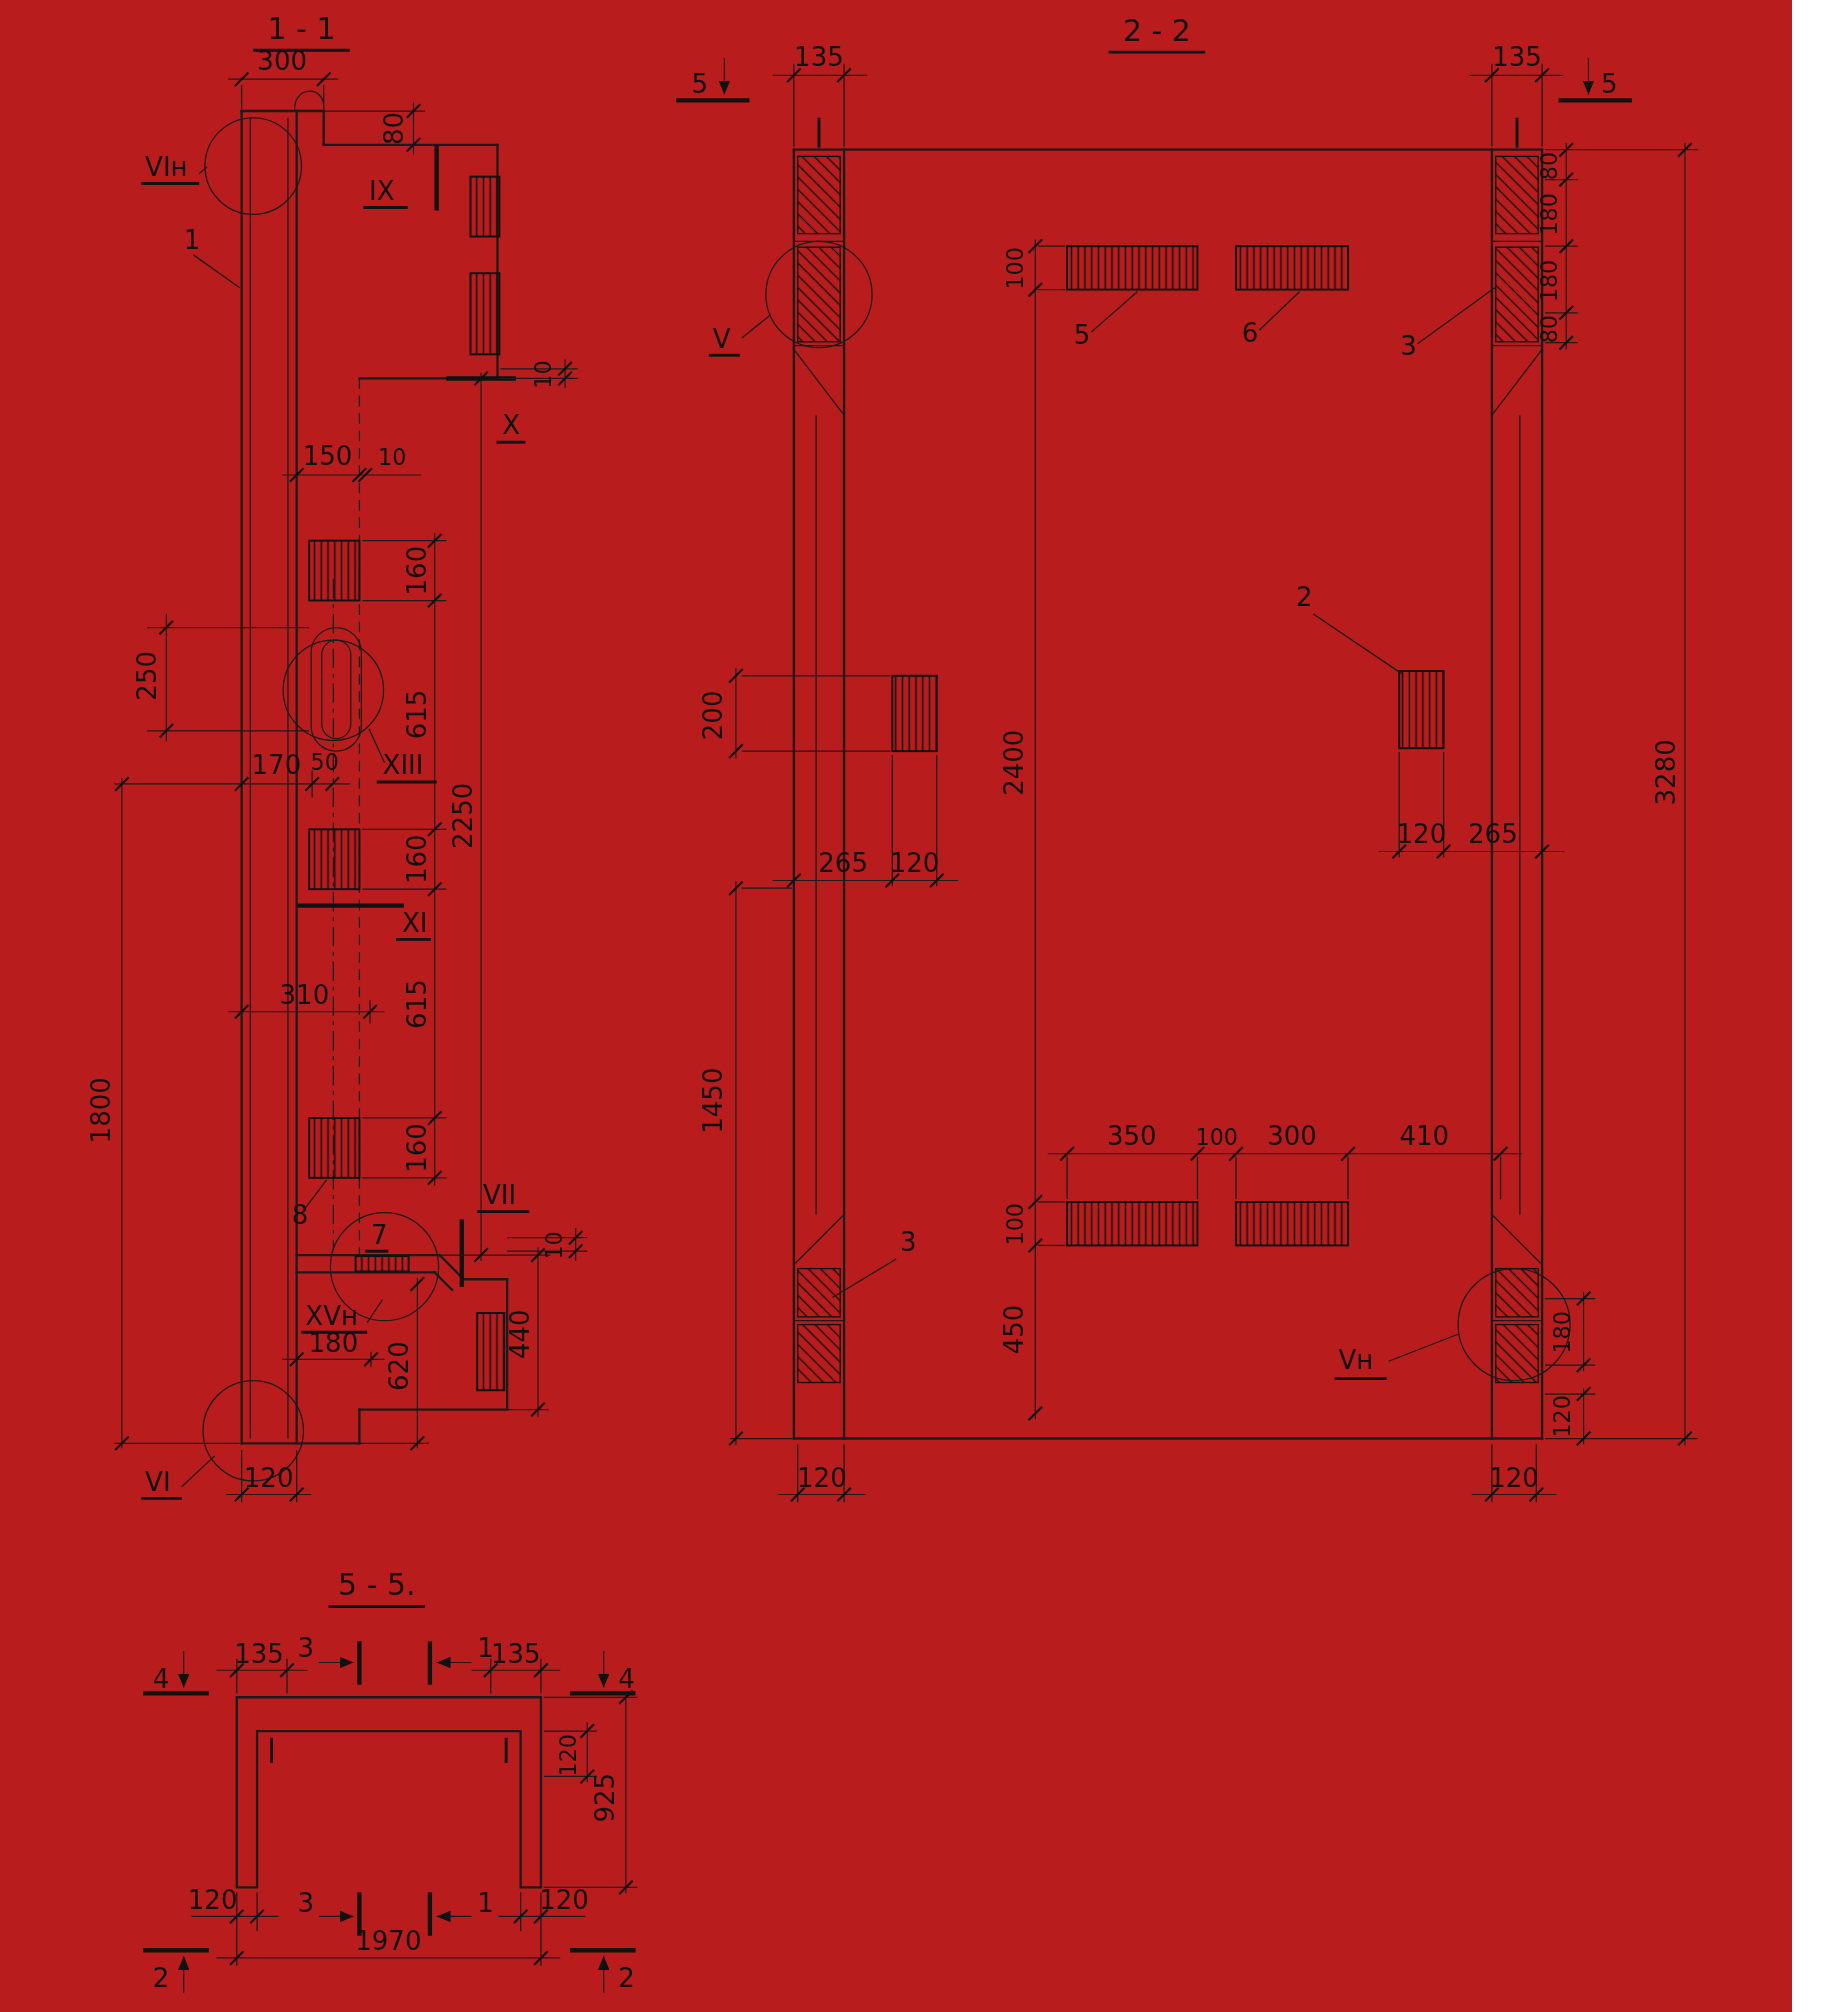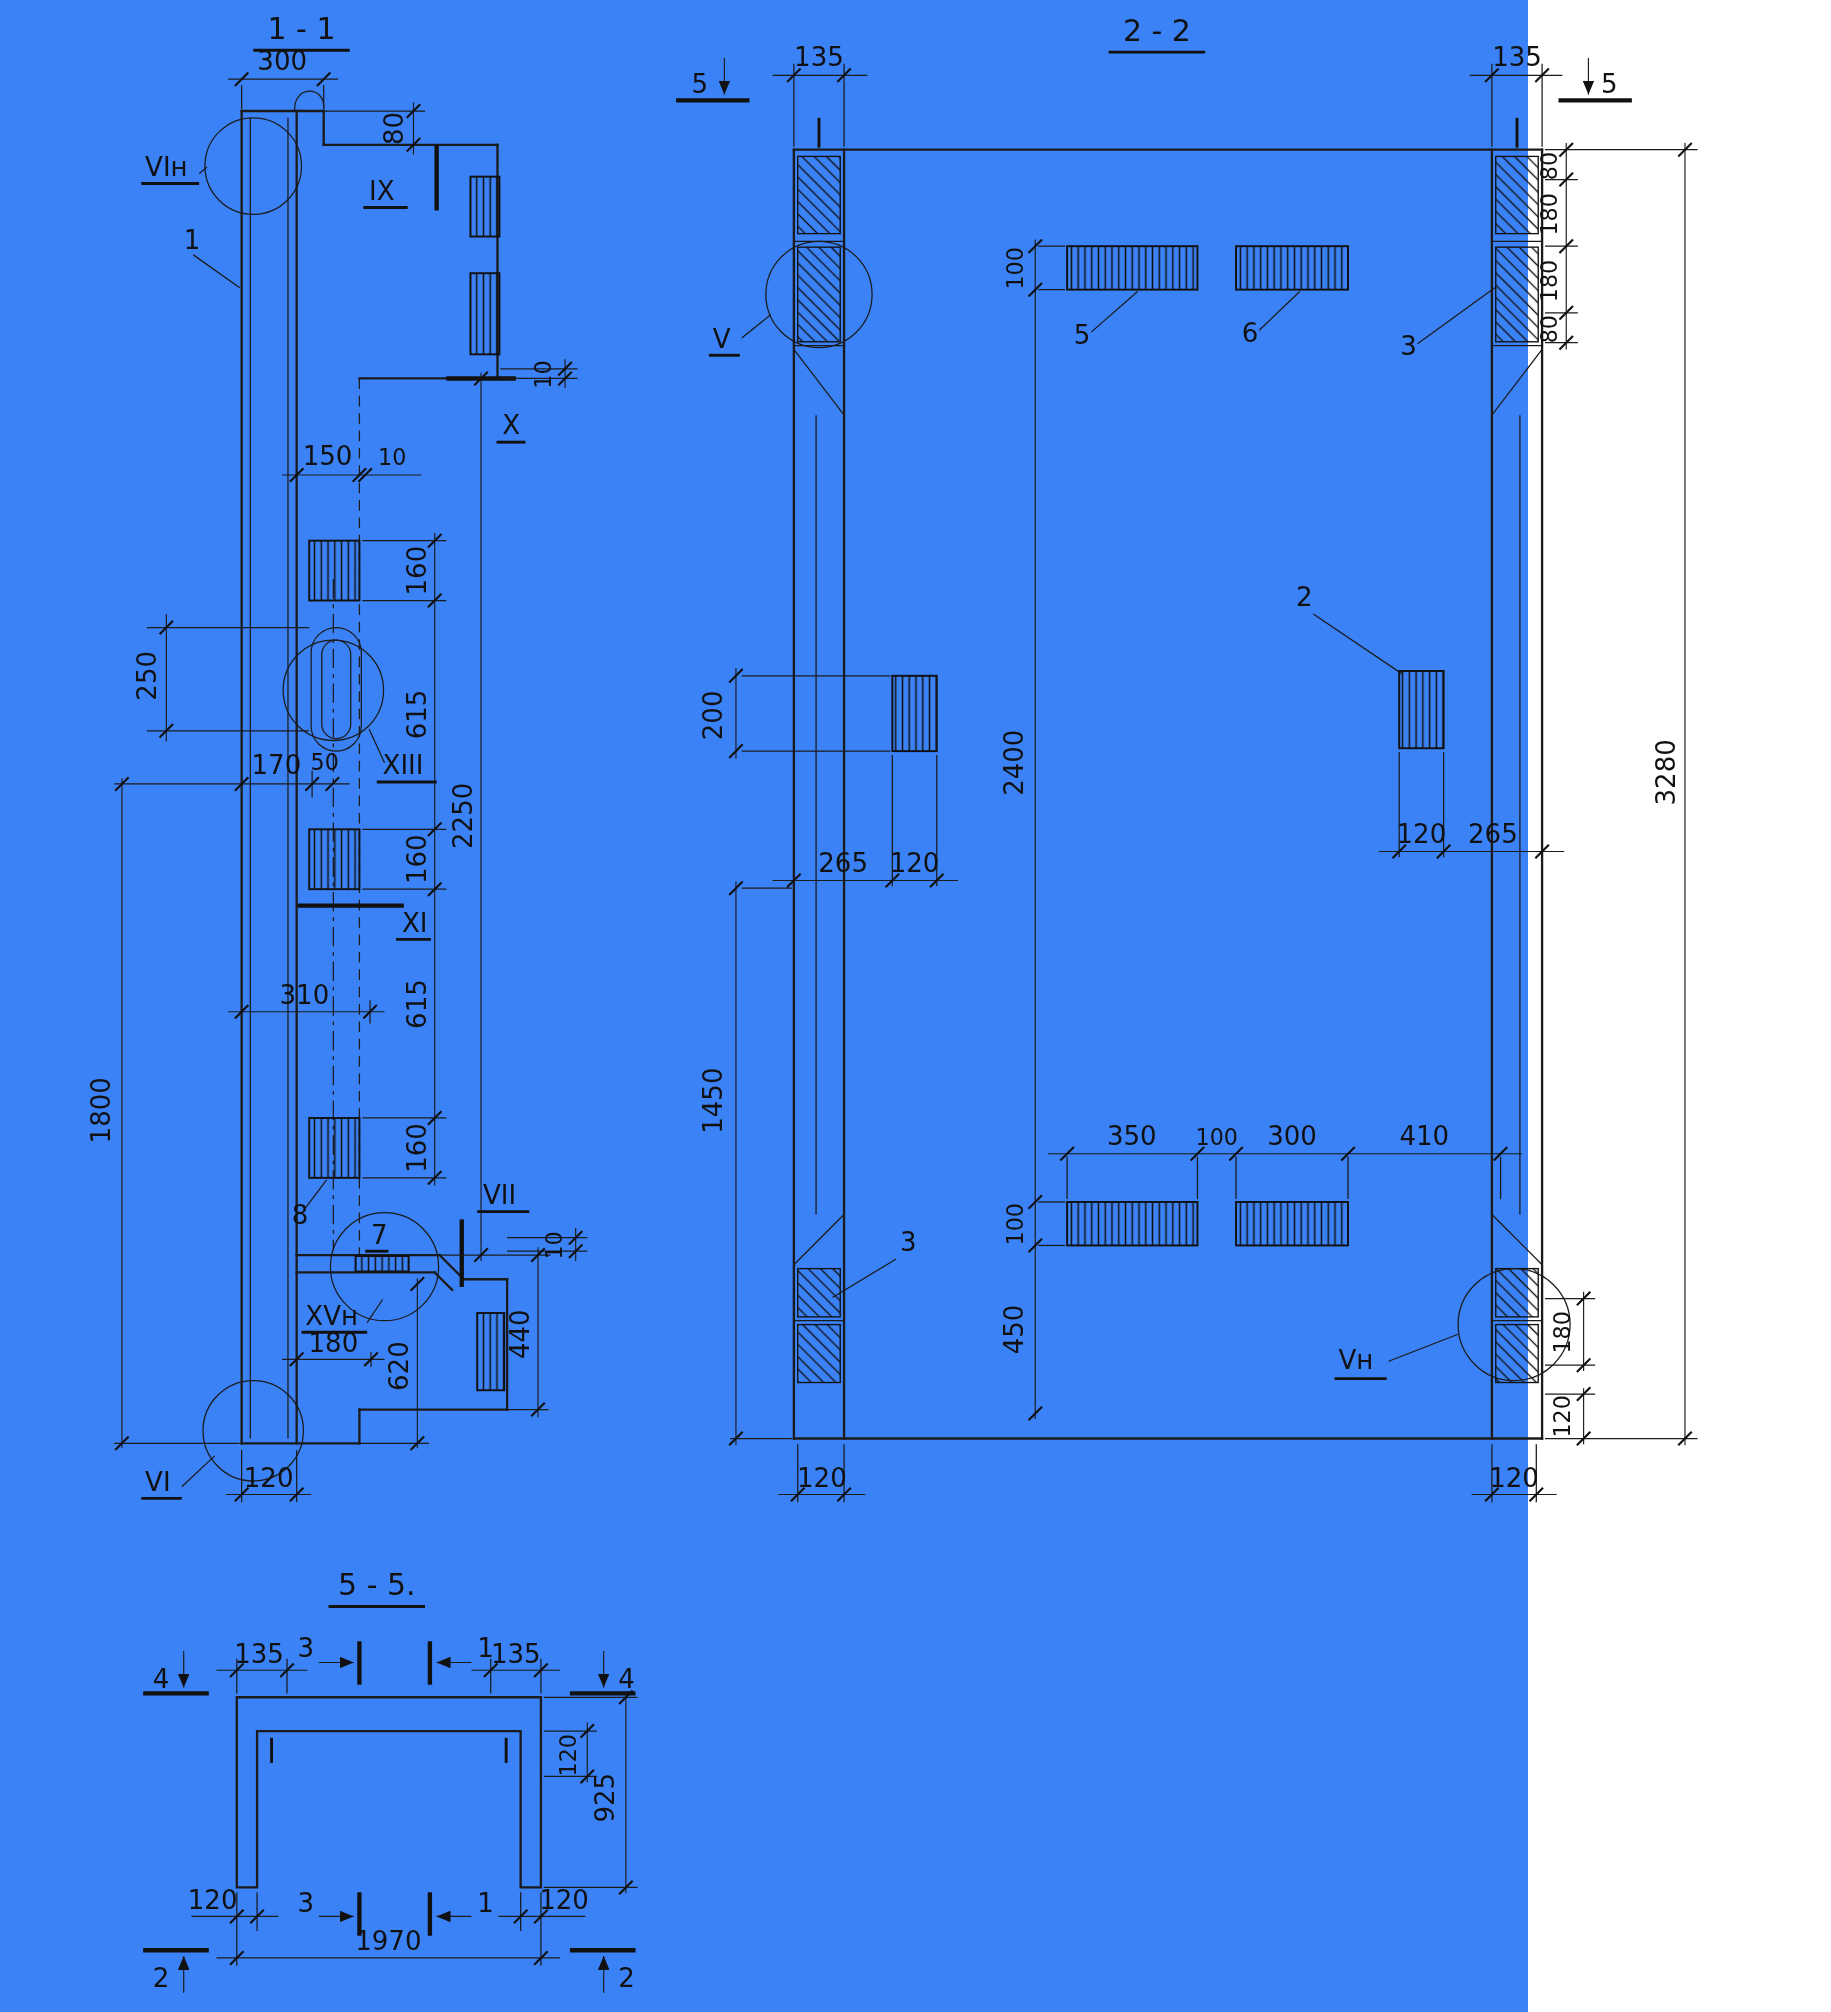--- a/index.html
+++ b/index.html
@@ -1,16 +1,16 @@
 <!DOCTYPE html>
 <html><head>
 <meta charset="utf-8">
 <style>
   html,body{margin:0;padding:0;background:#ffffff;}
-  .sheet{width:1528px;height:2012px;background:#3b82f6;position:relative;}
+  .sheet{width:1792px;height:2012px;background:#b91c1c;position:relative;}
   svg{display:block;}
   .ln{stroke:#1b1b1b;stroke-width:2.4;fill:none;stroke-linecap:square;}
   .th{stroke:#1b1b1b;stroke-width:1.3;fill:none;}
   .dm{stroke:#1b1b1b;stroke-width:1.2;fill:none;}
   .bd{stroke:#111;stroke-width:4.5;fill:none;}
   .mk{stroke:#111;stroke-width:3;fill:none;}
   .dash{stroke-dasharray:11 7;}
   .dd{stroke-dasharray:20 6 4 6;}
   text{font-family:"DejaVu Sans", sans-serif;font-size:27px;fill:#111;}
   .sm{font-size:23px;}

